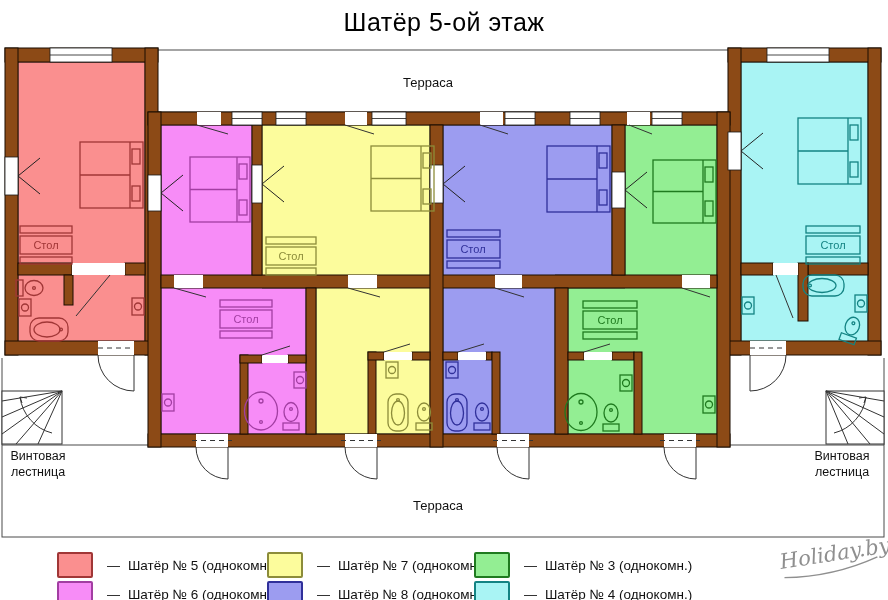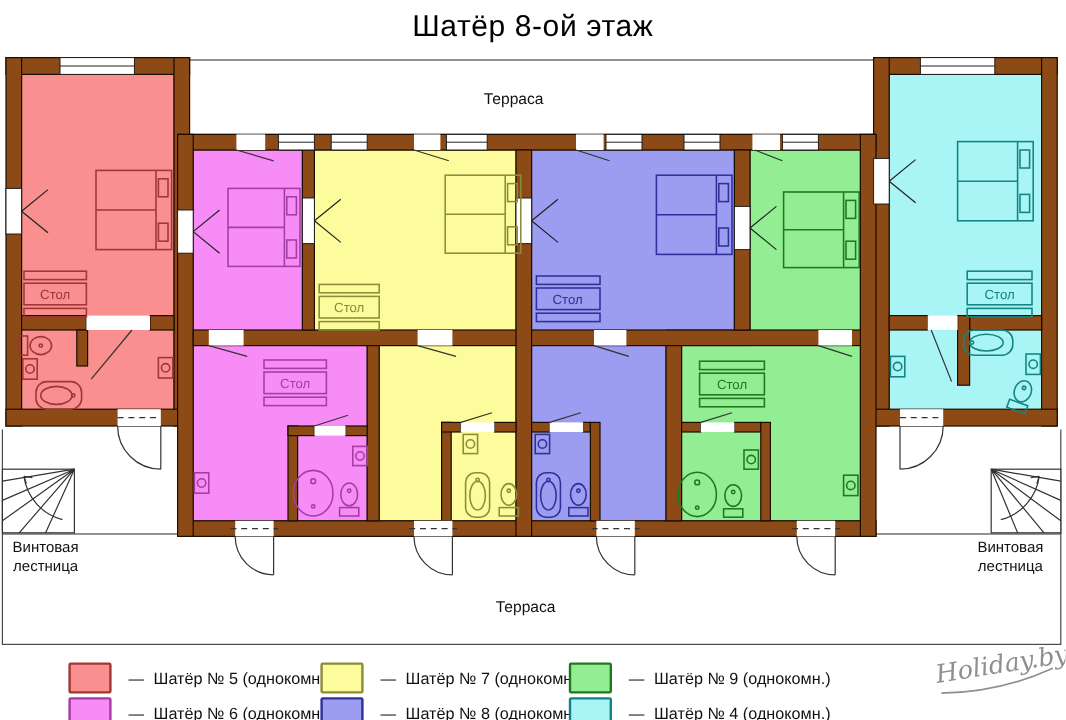--- a/index.html
+++ b/index.html
@@ -15,21 +15,21 @@
   .legend-label{font-size:13.5px;color:#111;white-space:nowrap;}
   #logo{position:absolute;left:780px;top:542px;width:104px;transform:rotate(-9deg);
         color:#8f8f8f;font-family:"DejaVu Serif",serif;font-style:italic;
         font-size:21px;text-align:center;}
   #logo .swash{display:block;margin-top:-4px;}
 </style>
 </head>
 <body>
 
 <div id="stage">
-  <div id="title">Шатёр 8-ой этаж</div>
+  <div id="title">Шатёр 5-ой этаж</div>
 
   <svg id="plan" width="888" height="600" viewBox="0 0 888 600">
 
     <g fill="#ffffff" stroke="#4a4a4a" stroke-width="1">
       <rect x="150" y="50" width="581" height="62"></rect>
     </g>
     <g fill="#ffffff" stroke="#4a4a4a" stroke-width="1">
       <rect x="2" y="445" width="882" height="92"></rect>
       <line x1="2" y1="358" x2="2" y2="445"></line>
       <line x1="884" y1="358" x2="884" y2="445"></line>
@@ -347,21 +347,21 @@
     <span class="legend-label">Шатёр № 7 (однокомн.)</span>
   </div>
   <div class="legend-item" style="left:267px;top:581px;">
     <div class="swatch" style="background: rgb(156, 156, 240); border-color: rgb(48, 48, 154);"></div>
     <span class="legend-dash">—</span>
     <span class="legend-label">Шатёр № 8 (однокомн.)</span>
   </div>
   <div class="legend-item" style="left:474px;top:552px;">
     <div class="swatch" style="background: rgb(147, 238, 147); border-color: rgb(31, 122, 31);"></div>
     <span class="legend-dash">—</span>
-    <span class="legend-label">Шатёр № 9 (однокомн.)</span>
+    <span class="legend-label">Шатёр № 3 (однокомн.)</span>
   </div>
   <div class="legend-item" style="left:474px;top:581px;">
     <div class="swatch" style="background: rgb(169, 244, 244); border-color: rgb(19, 131, 131);"></div>
     <span class="legend-dash">—</span>
     <span class="legend-label">Шатёр № 4 (однокомн.)</span>
   </div>
 
   <div id="logo">
     <span>Holiday.by</span>
     <svg class="swash" width="100" height="12" viewBox="0 0 100 12">

